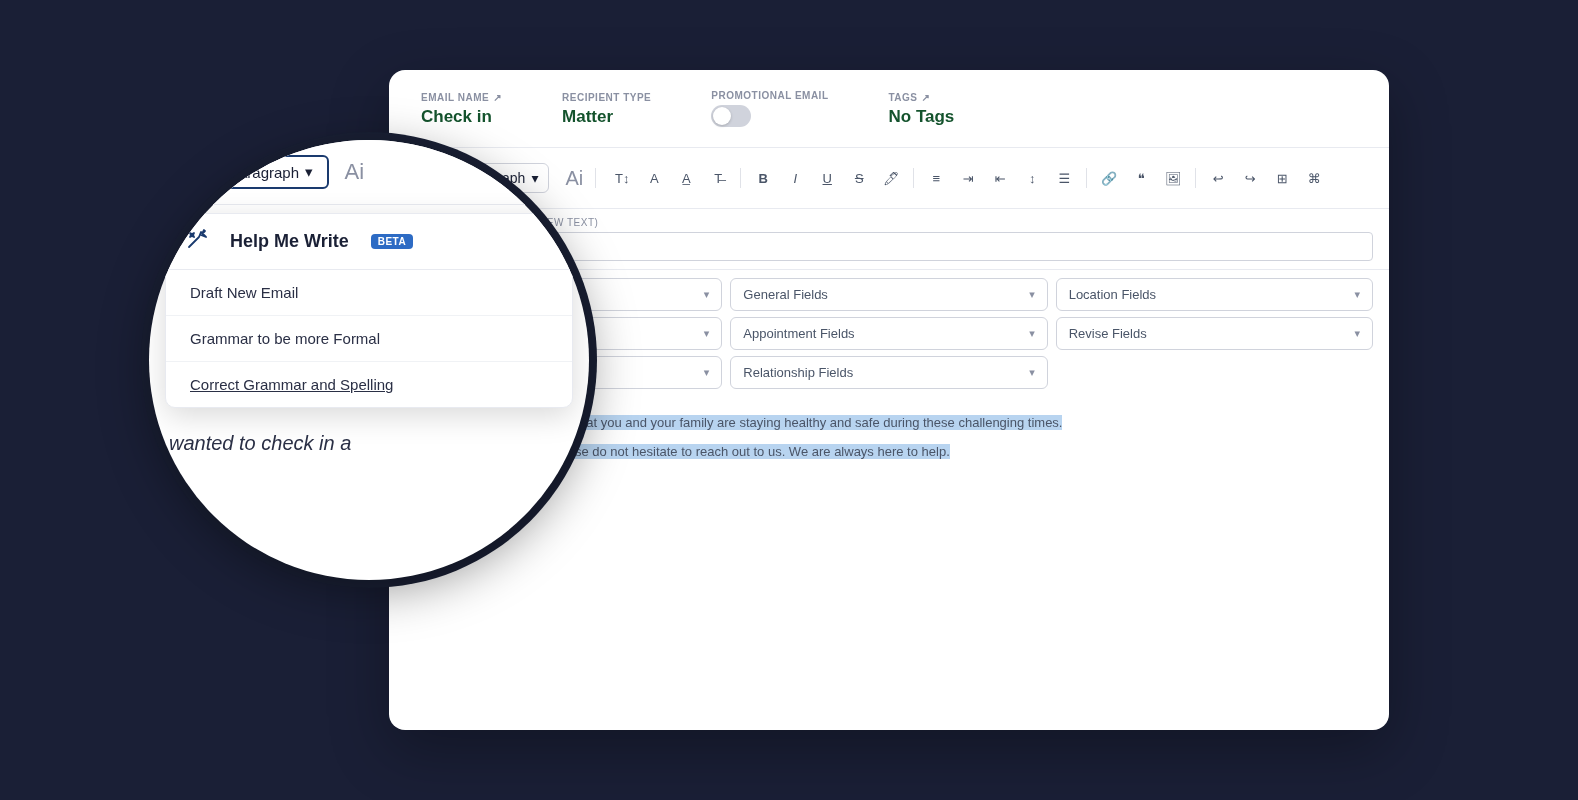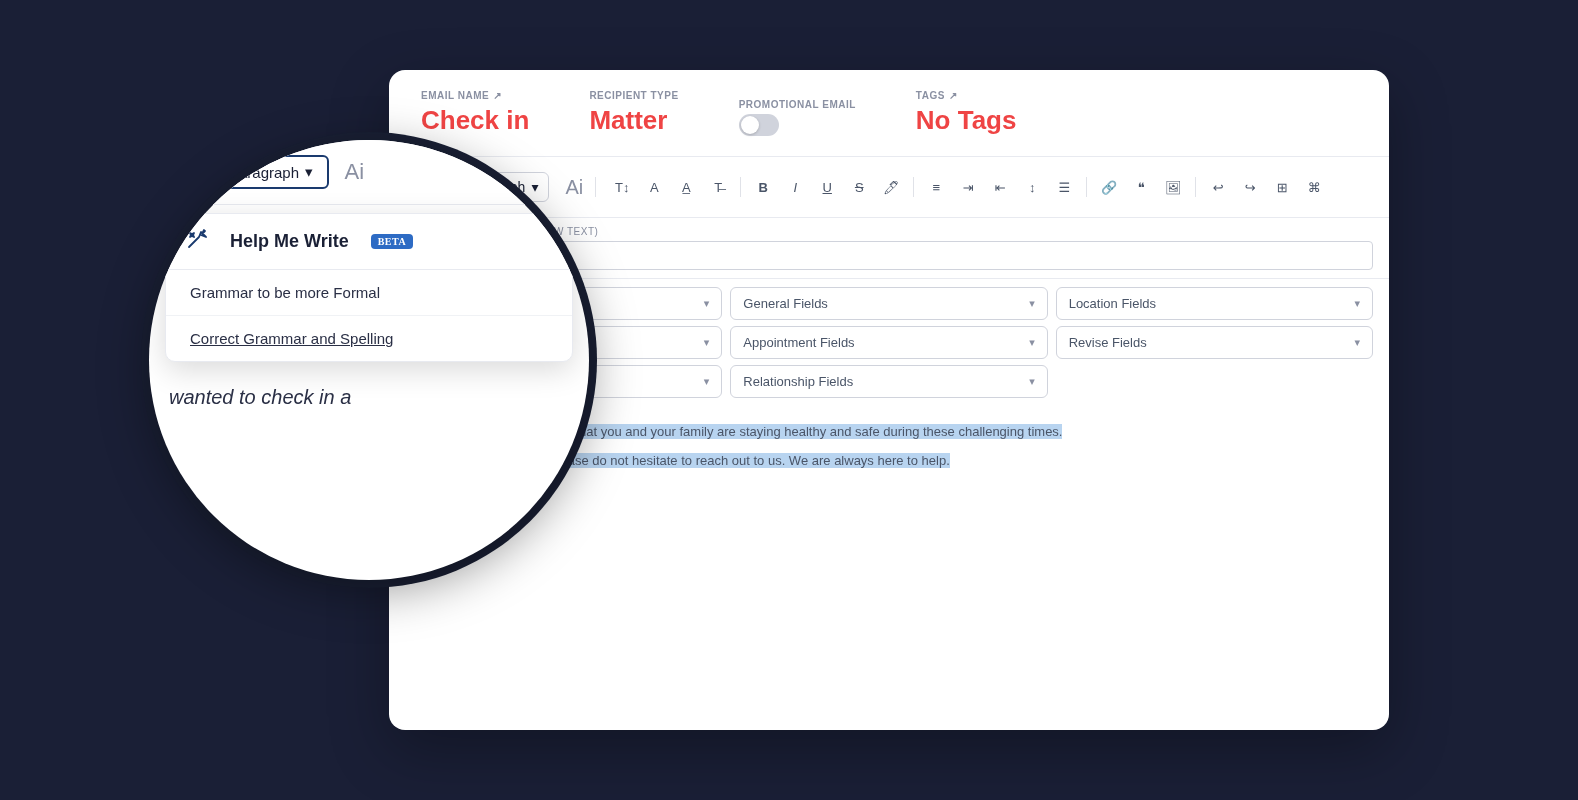--- a/index.html
+++ b/index.html
@@ -52,23 +52,23 @@
       gap: 4px;
       margin-bottom: 4px;
     }
 
     .header-field label .link-icon {
       font-size: 10px;
       color: #8a90a2;
     }
 
     .header-field .value {
-      font-size: 26px;
+      font-size: 17px;
       font-weight: 600;
-      color: #ef4444;
+      color: #14532d;
     }
 
     .toggle-wrap {
       display: flex;
       align-items: center;
     }
 
     .toggle {
       width: 40px;
       height: 22px;
@@ -302,21 +302,20 @@
     }
 
     .beta-badge {
       background: #2d6bc4;
       color: #fff;
       font-size: 10px;
       font-weight: 700;
       padding: 2px 7px;
       border-radius: 4px;
       letter-spacing: 0.5px;
-      font-family: Liberation Serif, serif;
     }
 
     .mag-menu-item {
       padding: 14px 24px;
       font-size: 15px;
       color: #2a2f45;
       cursor: pointer;
       border-bottom: 1px solid #f0f2f5;
     }
 
@@ -524,20 +523,21 @@
               
               <svg width="22" height="22" viewBox="0 0 22 22" fill="none">
                 <path d="M3 19L13 9M13 9l2-5 5 5-5-2M6 6l-2-1 1 2-1 2 2-1 2 1-1-2 1-2zM18 2l-1 2 2-1-1 1" stroke="#1a3a6e" stroke-width="1.8" stroke-linecap="round" stroke-linejoin="round"></path>
               </svg>
             </span>
             <span class="help-me-write-text">Help Me Write</span>
             <span class="beta-badge">BETA</span>
           </button>
         </div>
 
+        <div class="mag-menu-item">Draft New Email</div>
         <div class="mag-menu-item">Grammar to be more Formal</div>
         <div class="mag-menu-item">Correct Grammar and Spelling</div>
       </div>
 
       <div class="mag-bottom-text">
         <em>wanted to check in a</em>
       </div>
 
     </div>
   </div>

